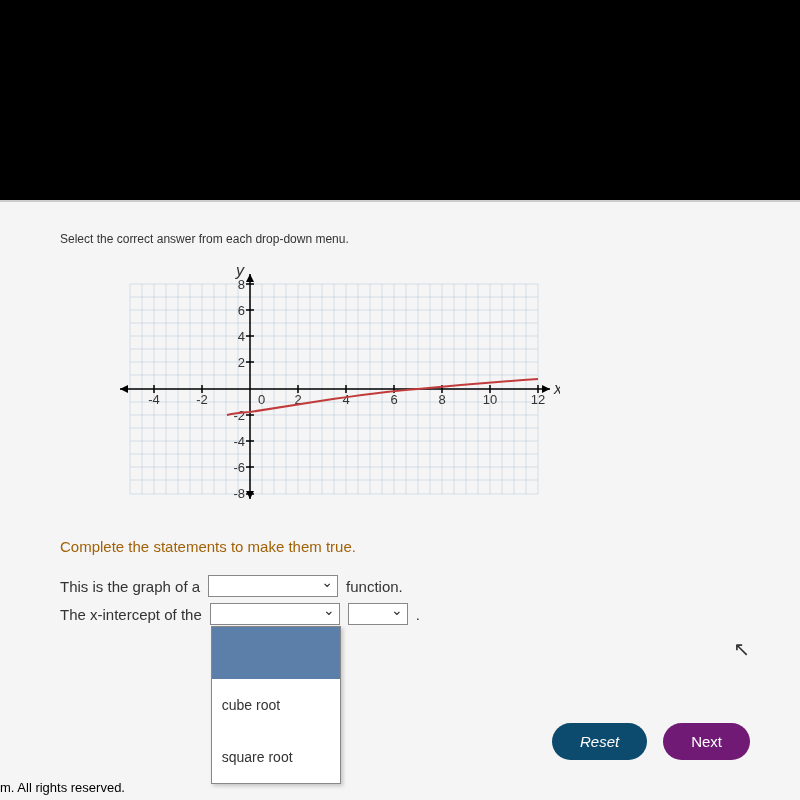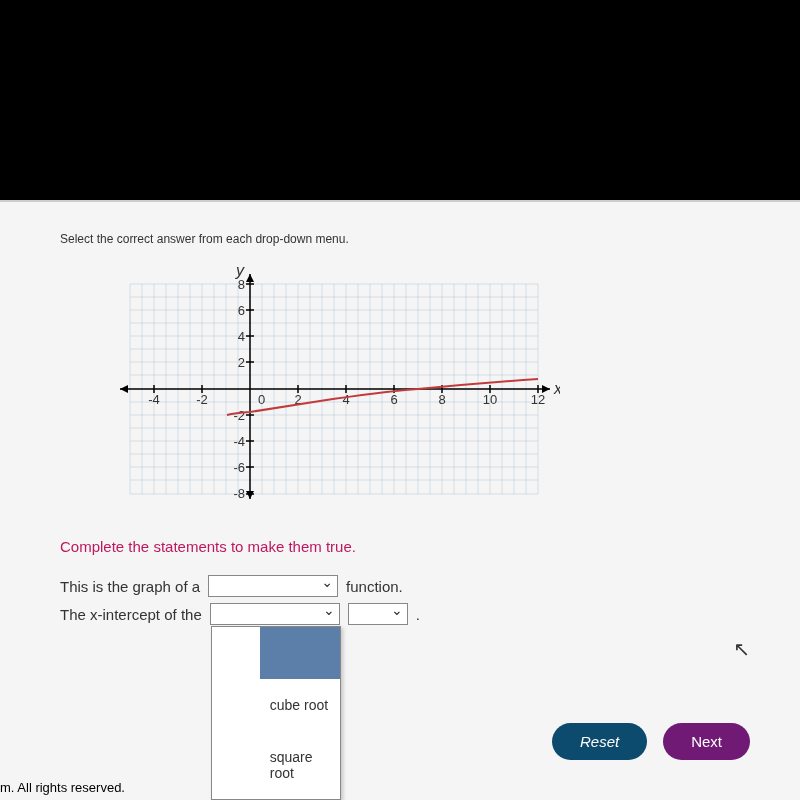--- a/index.html
+++ b/index.html
@@ -31,21 +31,21 @@
       font-size: 15px;
       color: #333;
       margin-bottom: 15px;
     }
     .graph-container {
       margin-left: 40px;
       margin-bottom: 20px;
     }
     .complete-text {
       font-size: 15px;
-      color: #be185d;
+      color: #a16207;
       margin-bottom: 20px;
       margin-top: 10px;
     }
     .statement-row {
       display: flex;
       align-items: center;
       gap: 8px;
       font-size: 15px;
       color: #333;
       margin-bottom: 6px;
@@ -80,21 +80,20 @@
       background: #fff;
       border: 1px solid #888;
       width: 130px;
       z-index: 10;
       box-shadow: 2px 2px 4px rgba(0,0,0,0.2);
     }
     .dropdown-option {
       padding: 18px 10px;
       font-size: 14px;
       color: #333;
-      margin-left: 48px;
     }
     .dropdown-option.highlighted {
       background: #5b7fa8;
       color: #fff;
     }
     .buttons {
       position: absolute;
       bottom: 40px;
       right: 50px;
       display: flex;

